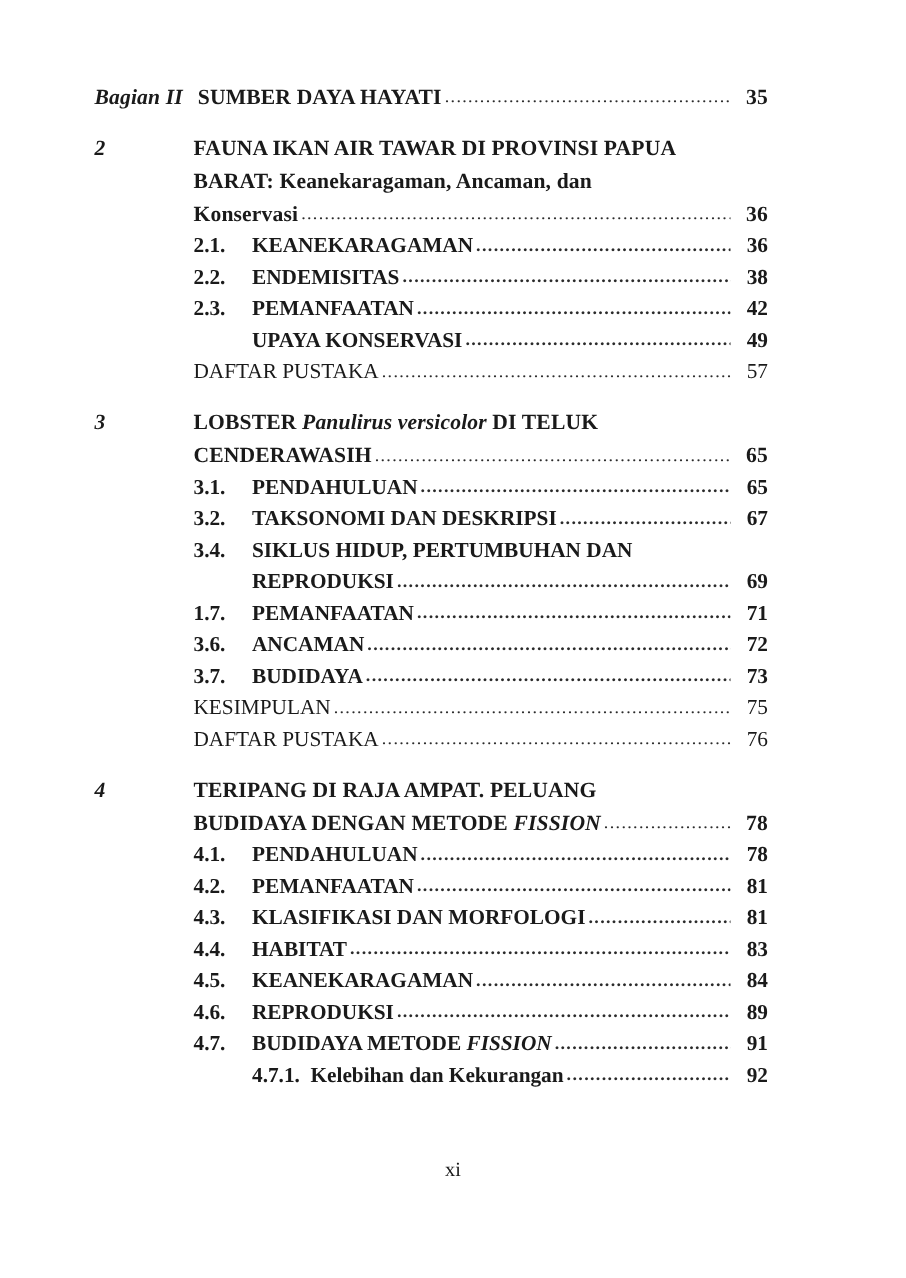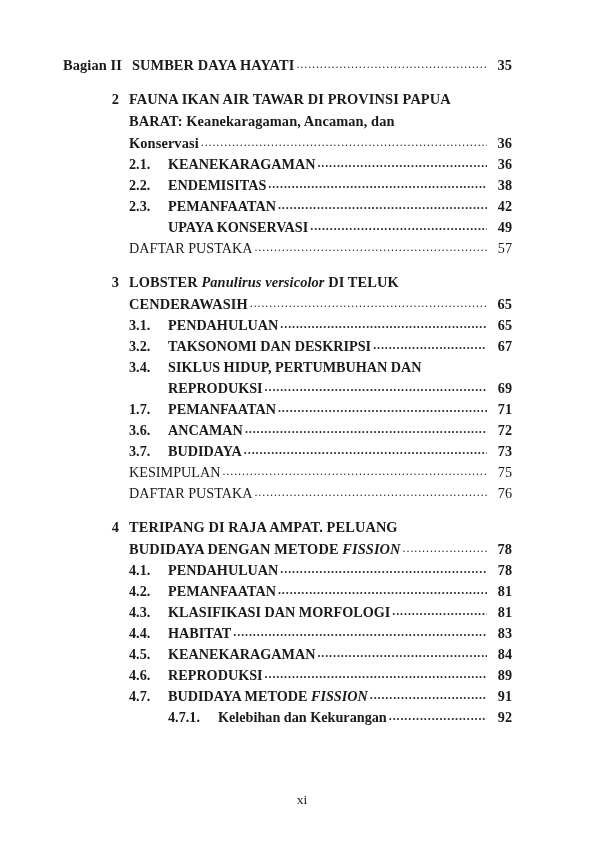--- a/index.html
+++ b/index.html
@@ -31,24 +31,25 @@
 
   
   .entry {
     display: flex;
     align-items: flex-start;
     width: 100%;
   }
 
   .num-col {
     flex: 0 0 66px;
-    text-align: right;
+    text-align: left;
     padding-right: 10px;
     box-sizing: border-box;
     white-space: nowrap;
+    font-style: italic;
   }
 
   .content-col {
     flex: 1 1 auto;
     min-width: 0;
   }
 
   
   .line {
     display: flex;
@@ -113,21 +114,20 @@
     flex: 0 0 auto;
   }
 
   
   .subsection .secnum {
     flex: 0 0 39px;
     margin-left: 39px;
   }
   .subsection .sectext {
     flex: 0 0 auto;
-    margin-left: 11px;
   }
 
   
   .backmatter {
     font-size: 14.2px;
     line-height: 21px;
     font-weight: normal;
   }
 
   
@@ -137,21 +137,21 @@
   }
 
   .gap-block { height: 12px; }
 
   .ital { font-style: italic; }
 
   .folio {
     position: absolute;
     left: 0;
     right: 0;
-    top: 792px;
+    top: 772px;
     text-align: center;
     font-size: 13.5px;
     font-family: "Liberation Serif", "DejaVu Serif", serif;
     color: #1a1a1a;
   }
 </style>
 </head>
 <body>
 
 <div class="page">

